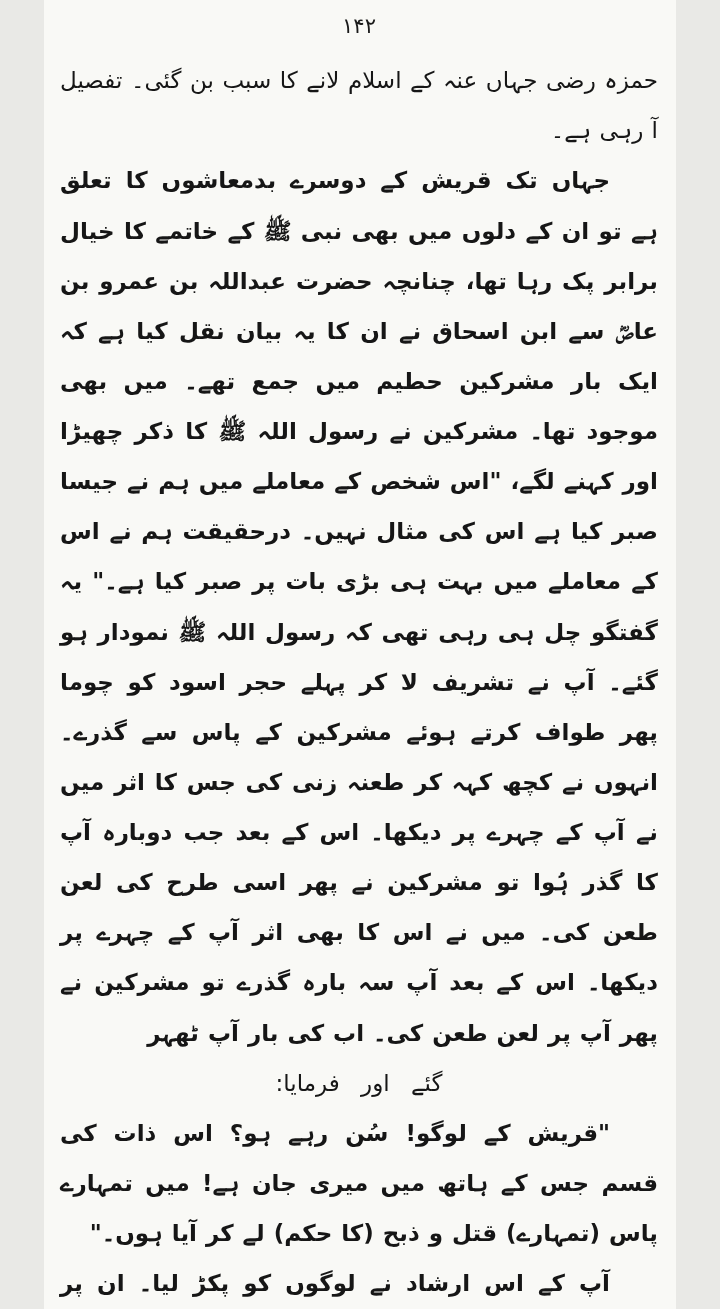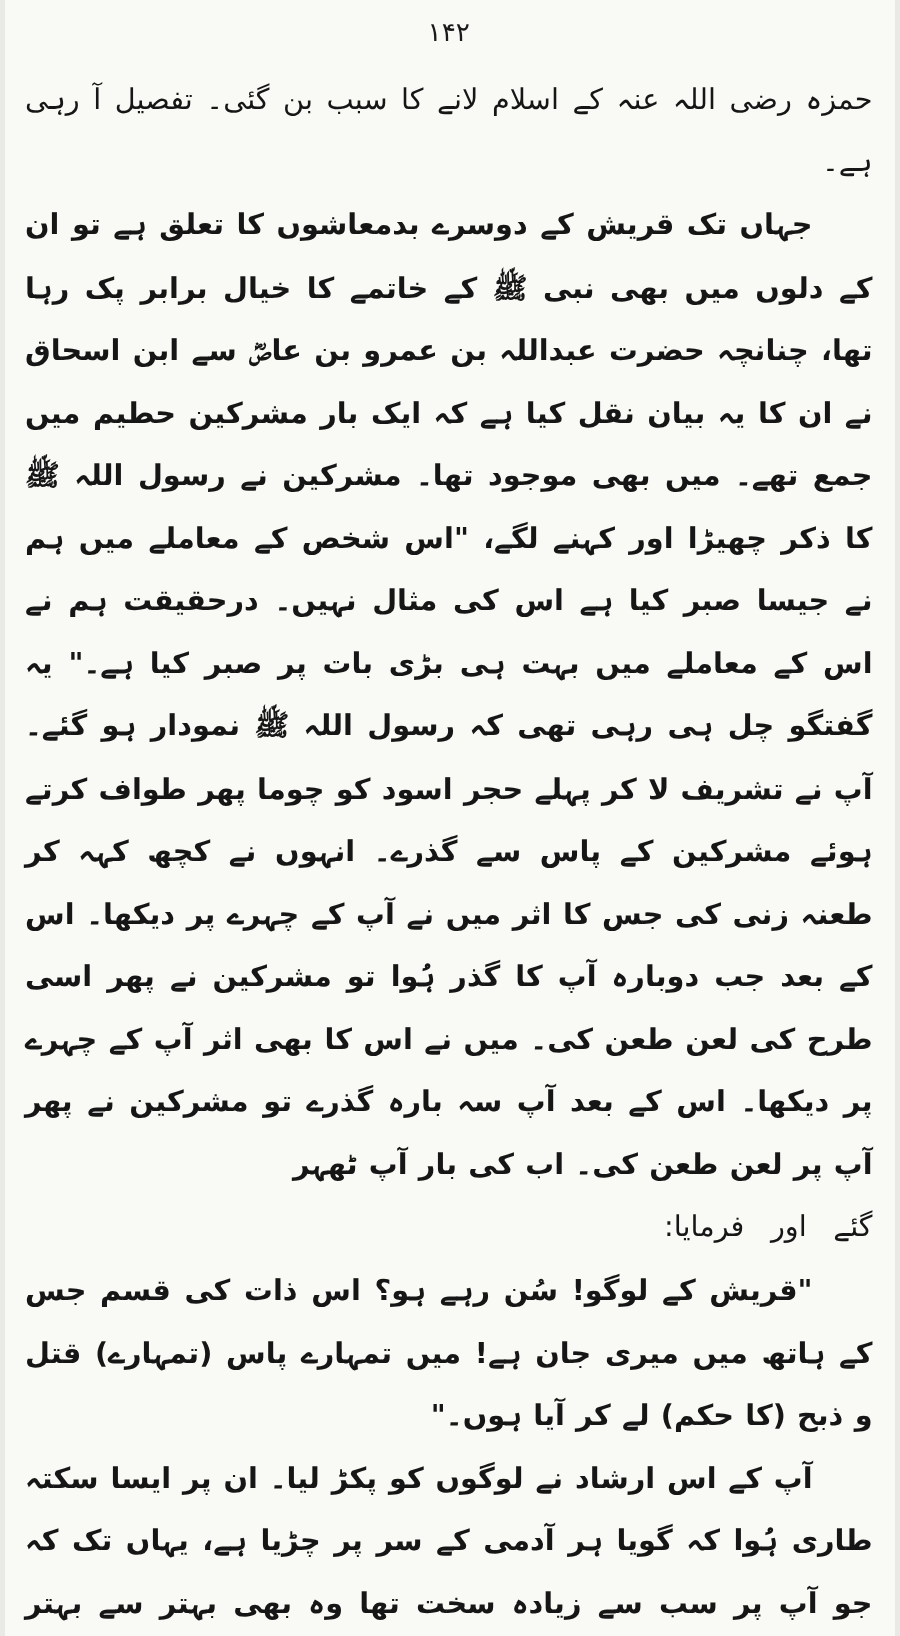--- a/index.html
+++ b/index.html
@@ -2,21 +2,21 @@
 <html lang="ur" dir="rtl"><head>
 <meta charset="utf-8">
 <style>
   html, body {
     margin: 0;
     padding: 0;
     background: #e9e9e6;
   }
   .page {
     position: relative;
-    width: 712px;
+    width: 632px;
     height: 1309px;
     margin: 0 auto;
     box-sizing: border-box;
     background: #f9f9f6;
     color: #161616;
     direction: rtl;
     font-family: "DejaVu Sans", sans-serif;
     padding: 14px 18px 0 16px;
     overflow: hidden;
   }
@@ -34,35 +34,35 @@
     text-align: justify;
     text-justify: inter-word;
     word-spacing: 1px;
   }
   p.para.indent {
     text-indent: 48px; 
     font-weight: bold;
   }
   p.para.tail-left {
     
-    text-align: right;
+    text-align: center;
     word-spacing: 14px;
   }
   p.para.quote {
     
   }
 </style>
 </head>
 <body>
 
 <div class="page">
 
   <div class="page-number">۱۴۲</div>
 
-  <p class="para">حمزہ رضی اللہ عنہ کے اسلام لانے کا سبب بن گئی۔ تفصیل آ رہی ہے۔</p>
+  <p class="para">حمزہ رضی جہاں عنہ کے اسلام لانے کا سبب بن گئی۔ تفصیل آ رہی ہے۔</p>
 
   <p class="para indent">جہاں تک قریش کے دوسرے بدمعاشوں کا تعلق ہے تو ان کے دلوں میں بھی نبی ﷺ کے خاتمے کا خیال برابر پک رہا تھا، چنانچہ حضرت عبداللہ بن عمرو بن عاصؓ سے ابن اسحاق نے ان کا یہ بیان نقل کیا ہے کہ ایک بار مشرکین حطیم میں جمع تھے۔ میں بھی موجود تھا۔ مشرکین نے رسول اللہ ﷺ کا ذکر چھیڑا اور کہنے لگے، "اس شخص کے معاملے میں ہم نے جیسا صبر کیا ہے اس کی مثال نہیں۔ درحقیقت ہم نے اس کے معاملے میں بہت ہی بڑی بات پر صبر کیا ہے۔" یہ گفتگو چل ہی رہی تھی کہ رسول اللہ ﷺ نمودار ہو گئے۔ آپ نے تشریف لا کر پہلے حجر اسود کو چوما پھر طواف کرتے ہوئے مشرکین کے پاس سے گذرے۔ انہوں نے کچھ کہہ کر طعنہ زنی کی جس کا اثر میں نے آپ کے چہرے پر دیکھا۔ اس کے بعد جب دوبارہ آپ کا گذر ہُوا تو مشرکین نے پھر اسی طرح کی لعن طعن کی۔ میں نے اس کا بھی اثر آپ کے چہرے پر دیکھا۔ اس کے بعد آپ سہ بارہ گذرے تو مشرکین نے پھر آپ پر لعن طعن کی۔ اب کی بار آپ ٹھہر</p>
 
   <p class="para tail-left">گئے اور فرمایا:</p>
 
   <p class="para quote indent">"قریش کے لوگو! سُن رہے ہو؟ اس ذات کی قسم جس کے ہاتھ میں میری جان ہے! میں تمہارے پاس (تمہارے) قتل و ذبح (کا حکم) لے کر آیا ہوں۔"</p>
 
   <p class="para indent">آپ کے اس ارشاد نے لوگوں کو پکڑ لیا۔ ان پر ایسا سکتہ طاری ہُوا کہ گویا ہر آدمی کے سر پر چڑیا ہے، یہاں تک کہ جو آپ پر سب سے زیادہ سخت تھا وہ بھی بہتر سے بہتر لفظ جو پا سکتا تھا اس کے ذریعے آپ سے طلب گارِ رحمت ہوتے ہوئے کہنے لگا کہ ابوالقاسم! واپس جایئے۔ خدا کی قسم! آپ کبھی بھی نادان نہ تھے۔"</p>
 
   <p class="para indent">دوسرے دن قریش پھر اسی طرح جمع ہو کر آپ کا ذکر کر رہے تھے کہ آپ نمودار ہوئے۔ دیکھتے ہی سب (یکجان ہو کر) ایک آدمی کی طرح آپ پر پل پڑے اور آپ کو گھیر لیا۔ پھر میں نے ایک آدمی کو دیکھا کہ اس نے گلے کے پاس سے آپ کی چادر پکڑ لی۔ (اور بل دینے لگا) ابوبکرؓ آپ کے بچاؤ میں لگ گئے۔ وہ روتے جاتے تھے اور کہتے جاتے تھے:</p>

